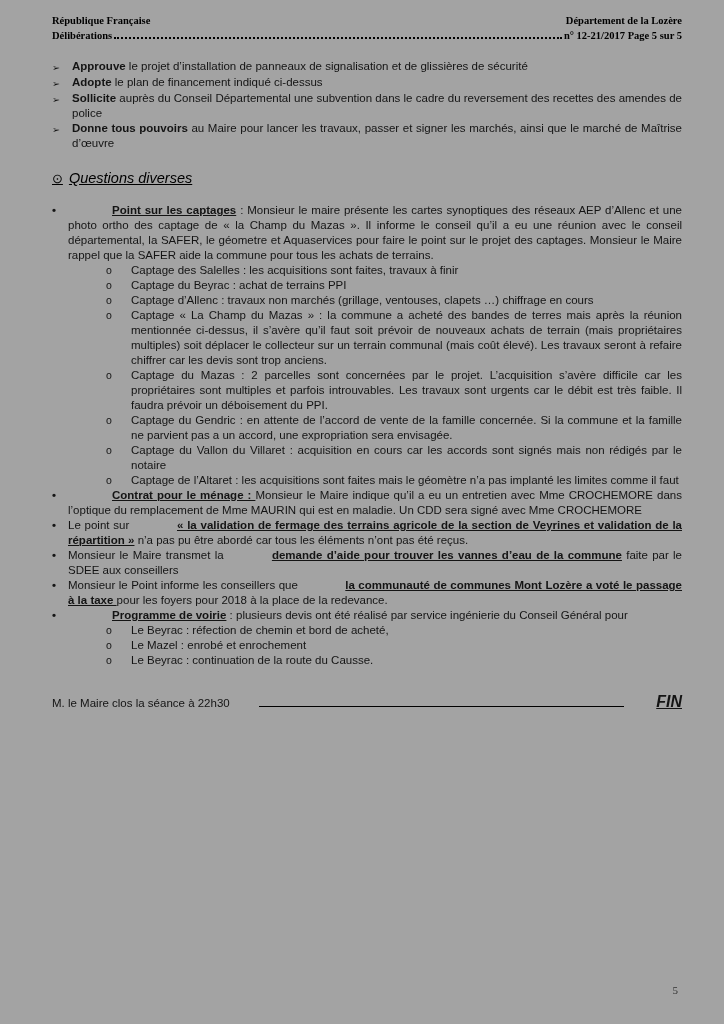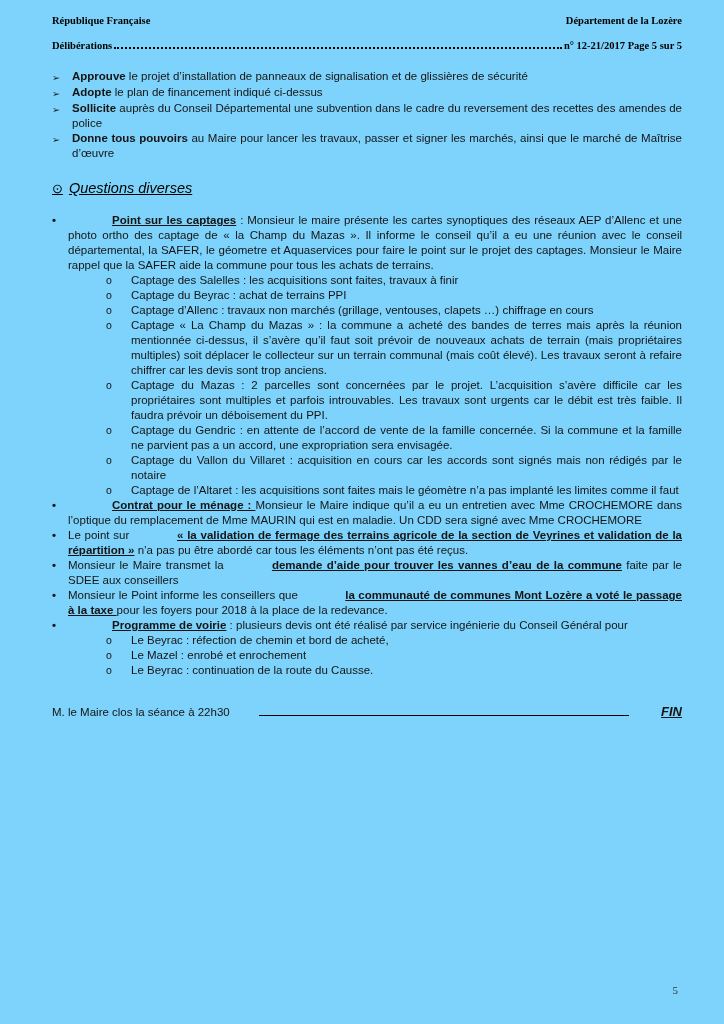--- a/index.html
+++ b/index.html
@@ -1,37 +1,37 @@
 <!DOCTYPE html>
 <html lang="fr"><head>
 <meta charset="utf-8">
 <style>
   html,body{margin:0;padding:0;background:#ffffff;}
   .page{
     position:relative;
     width:724px;height:1024px;
     box-sizing:border-box;
-    background:#7dd3fc;
+    background:#a3a3a3;
     padding:14px 42px 0 52px;
     font-family:"Liberation Sans",sans-serif;
     font-size:11.5px;
     line-height:15px;
     color:#141414;
     overflow:hidden;
   }
   
   .doc-header{
     font-family:"Liberation Serif",serif;
     font-weight:bold;
     font-size:10.5px;
     line-height:14px;
     color:#000;
   }
   .hdr-row1{display:flex;justify-content:space-between;}
-  .hdr-row2{display:flex;align-items:baseline;margin-top:11px;}
+  .hdr-row2{display:flex;align-items:baseline;margin-top:1px;}
   .leader{flex:1;border-bottom:2px dotted #000;margin:0 2px 3px 2px;height:1px;}
   
   ul{list-style:none;margin:0;padding:0;}
   .d-list{margin-top:16px;}
   .d-item,.q-item,.s-item{display:flex;align-items:flex-start;}
   .marker{flex:0 0 auto;display:inline-block;}
   .arrow-m{width:20px;font-size:9.5px;padding-top:1px;}
   .dot-m{width:16px;font-weight:bold;}
   .circ-m{width:25px;font-size:10.5px;text-align:left;padding-left:2px;}
   .content{flex:1;text-align:justify;}
@@ -48,21 +48,21 @@
   }
   .section-heading .title-text{text-decoration:underline;}
   .section-heading .sec-marker{font-style:normal;text-decoration:underline;margin-right:6px;font-size:13px;}
   
   .closing{display:flex;align-items:baseline;margin-top:26px;gap:28px;}
   .closing-text{flex:0 0 auto;}
   .sig-line{flex:1;border-bottom:1.2px solid #000;margin:0 0 1px 1px;height:1px;}
   .fin{
     flex:0 0 auto;
     font-weight:bold;font-style:italic;
-    font-size:13px;
+    font-size:16px;
     text-decoration:underline;
     padding-left:4px;
     text-align:right;
   }
   
   .page-number{
     position:absolute;
     right:46px;bottom:26px;
     font-family:"Liberation Serif",serif;
     font-size:11px;color:#333;

